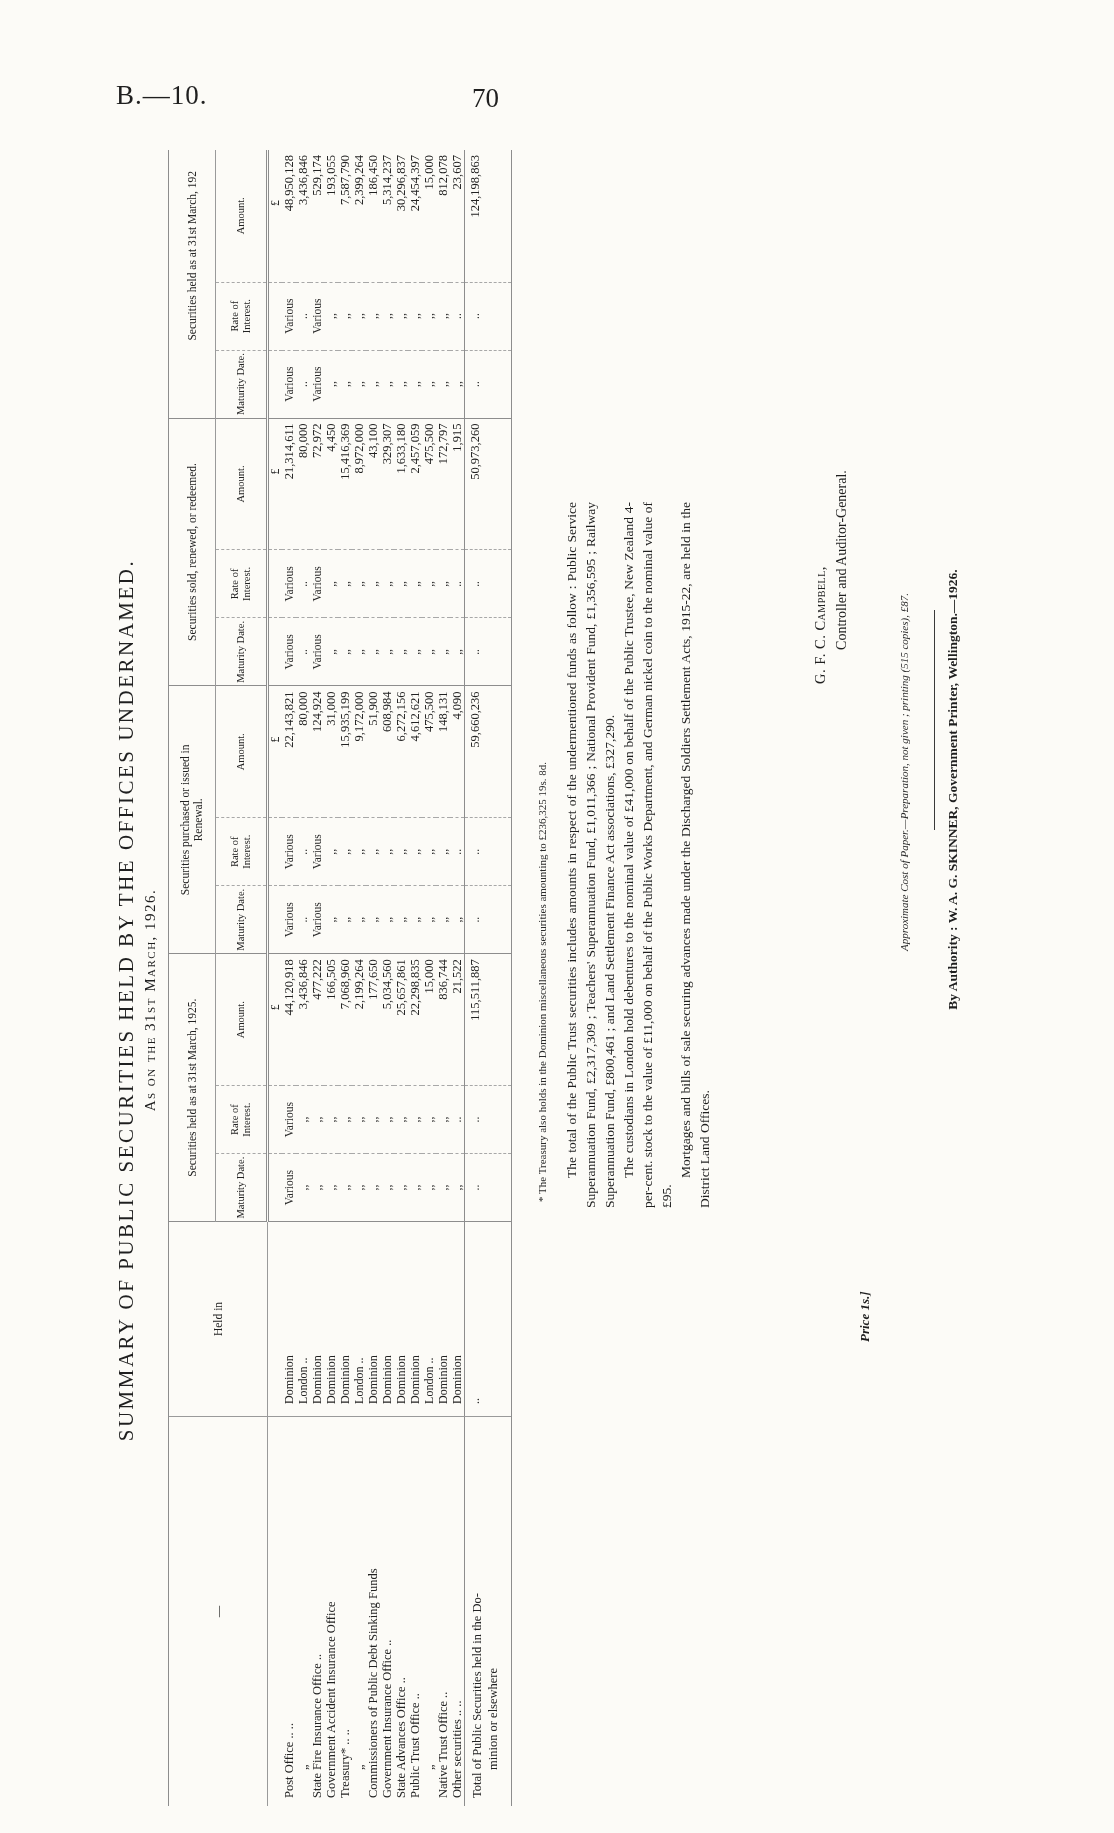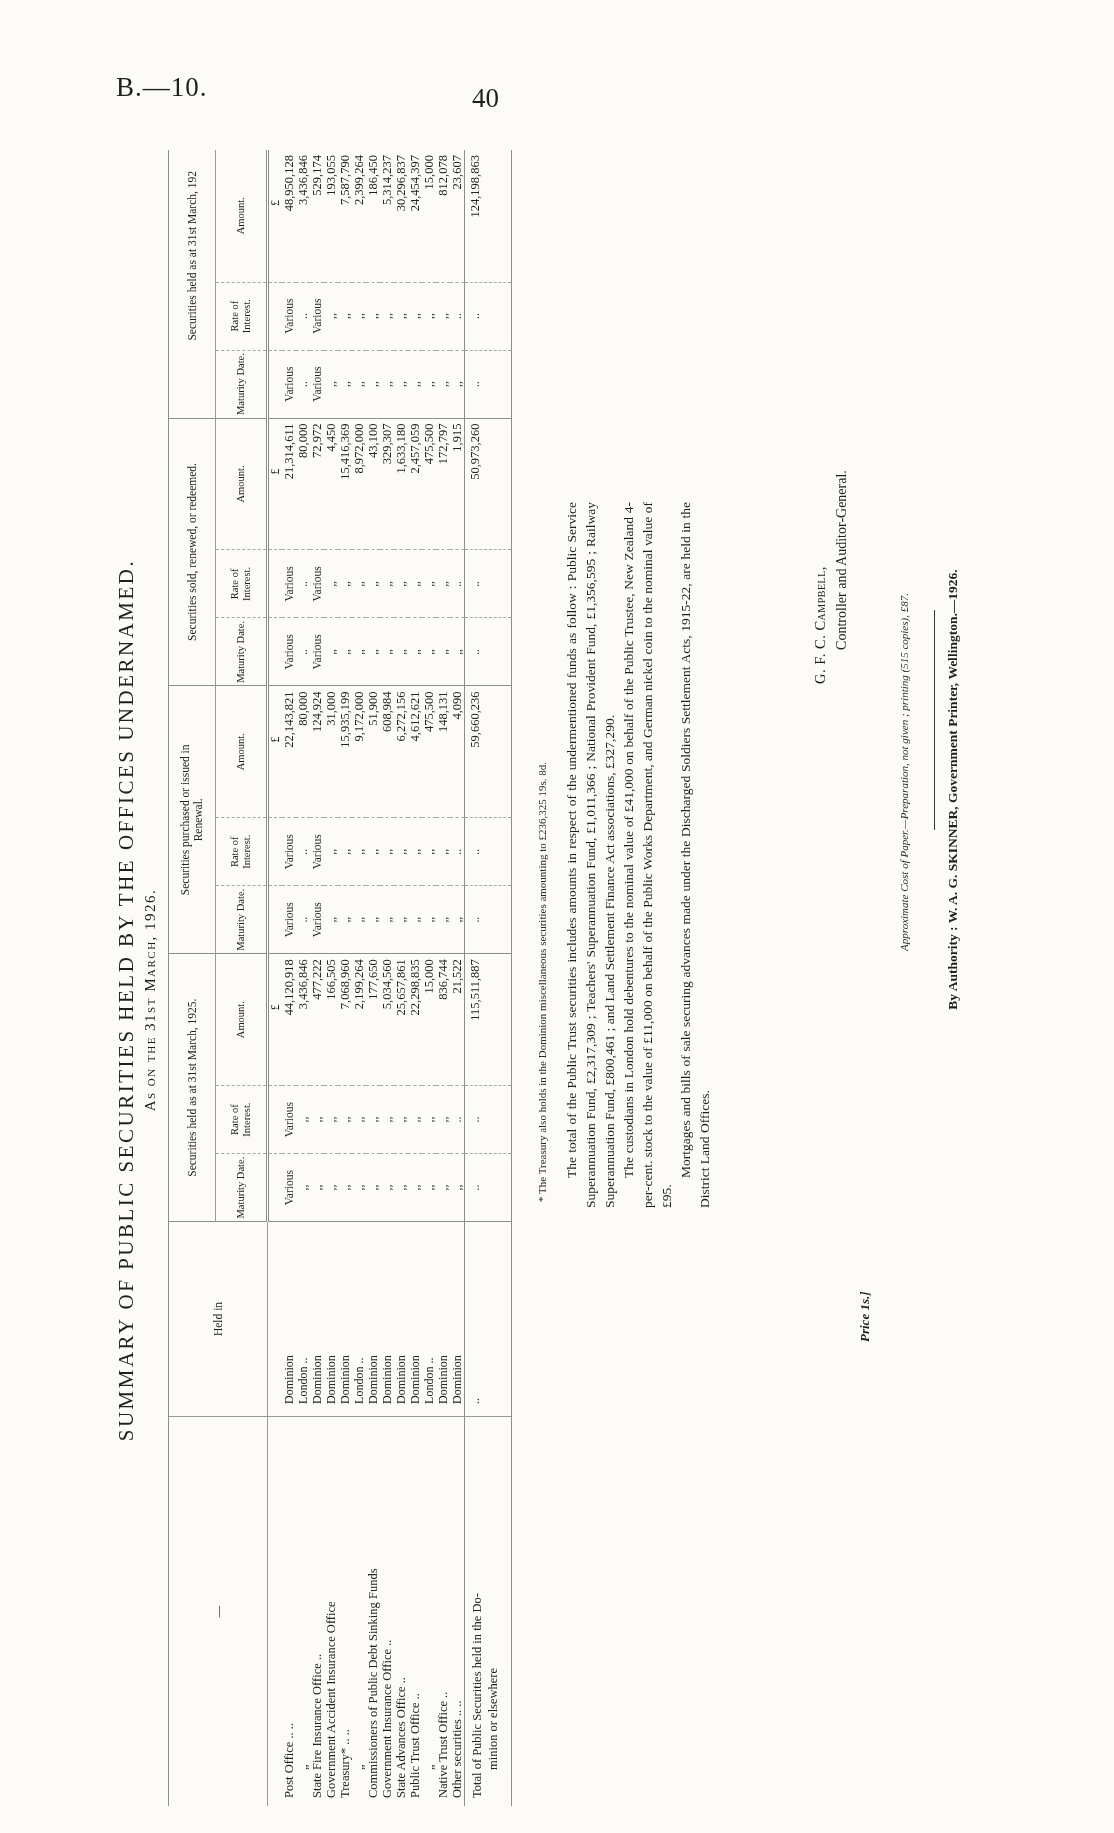--- a/index.html
+++ b/index.html
@@ -1,21 +1,21 @@
 <!DOCTYPE html>
 <html><head>
 <meta charset="utf-8">
 <style>
   html,body { margin:0; padding:0; }
   body {
     width:1114px; height:1833px; position:relative; overflow:hidden;
     background:#fcfbf7; color:#1f1f1f;
     font-family:"Liberation Serif","DejaVu Serif",serif;
   }
-  .docref { position:absolute; left:116px; top:72px; font-size:27px; letter-spacing:1px; }
+  .docref { position:absolute; left:116px; top:80px; font-size:27px; letter-spacing:1px; }
   .pagenum { position:absolute; left:472px; top:83px; font-size:27px; }
 
   
   .landscape {
     position:absolute; left:112px; top:1832px; width:1704px; height:868px;
     transform:rotate(-90deg); transform-origin:0 0;
   }
   .title { position:absolute; top:2px; left:0; width:1664px; text-align:center;
            font-size:21px; letter-spacing:2.5px; white-space:nowrap; }
   .subtitle { position:absolute; top:30px; left:0; width:1664px; text-align:center;
@@ -65,21 +65,21 @@
           font-style:italic; font-size:11px; white-space:nowrap; color:#2a2a2a; }
   .rule { position:absolute; top:822px; left:1002px; width:220px; border-top:1.5px solid #3a3a3a; }
   .authority { position:absolute; top:833px; left:770px; width:545px; text-align:center;
                font-size:13.5px; font-weight:bold; white-space:nowrap; }
   .price { position:absolute; top:745px; left:490px; font-style:italic; font-weight:bold; font-size:13px; }
 </style>
 </head>
 <body>
 
 <div class="docref">B.—10.</div>
-<div class="pagenum">40</div>
+<div class="pagenum">70</div>
 
 <div class="landscape">
   <div class="title">SUMMARY OF PUBLIC SECURITIES HELD BY THE OFFICES UNDERNAMED.</div>
   <div class="subtitle">As on the 31st March, 1926.</div>
 
   <table>
     <colgroup>
       <col class="c-office">
         <col class="c-held">
       <col class="c-m">

